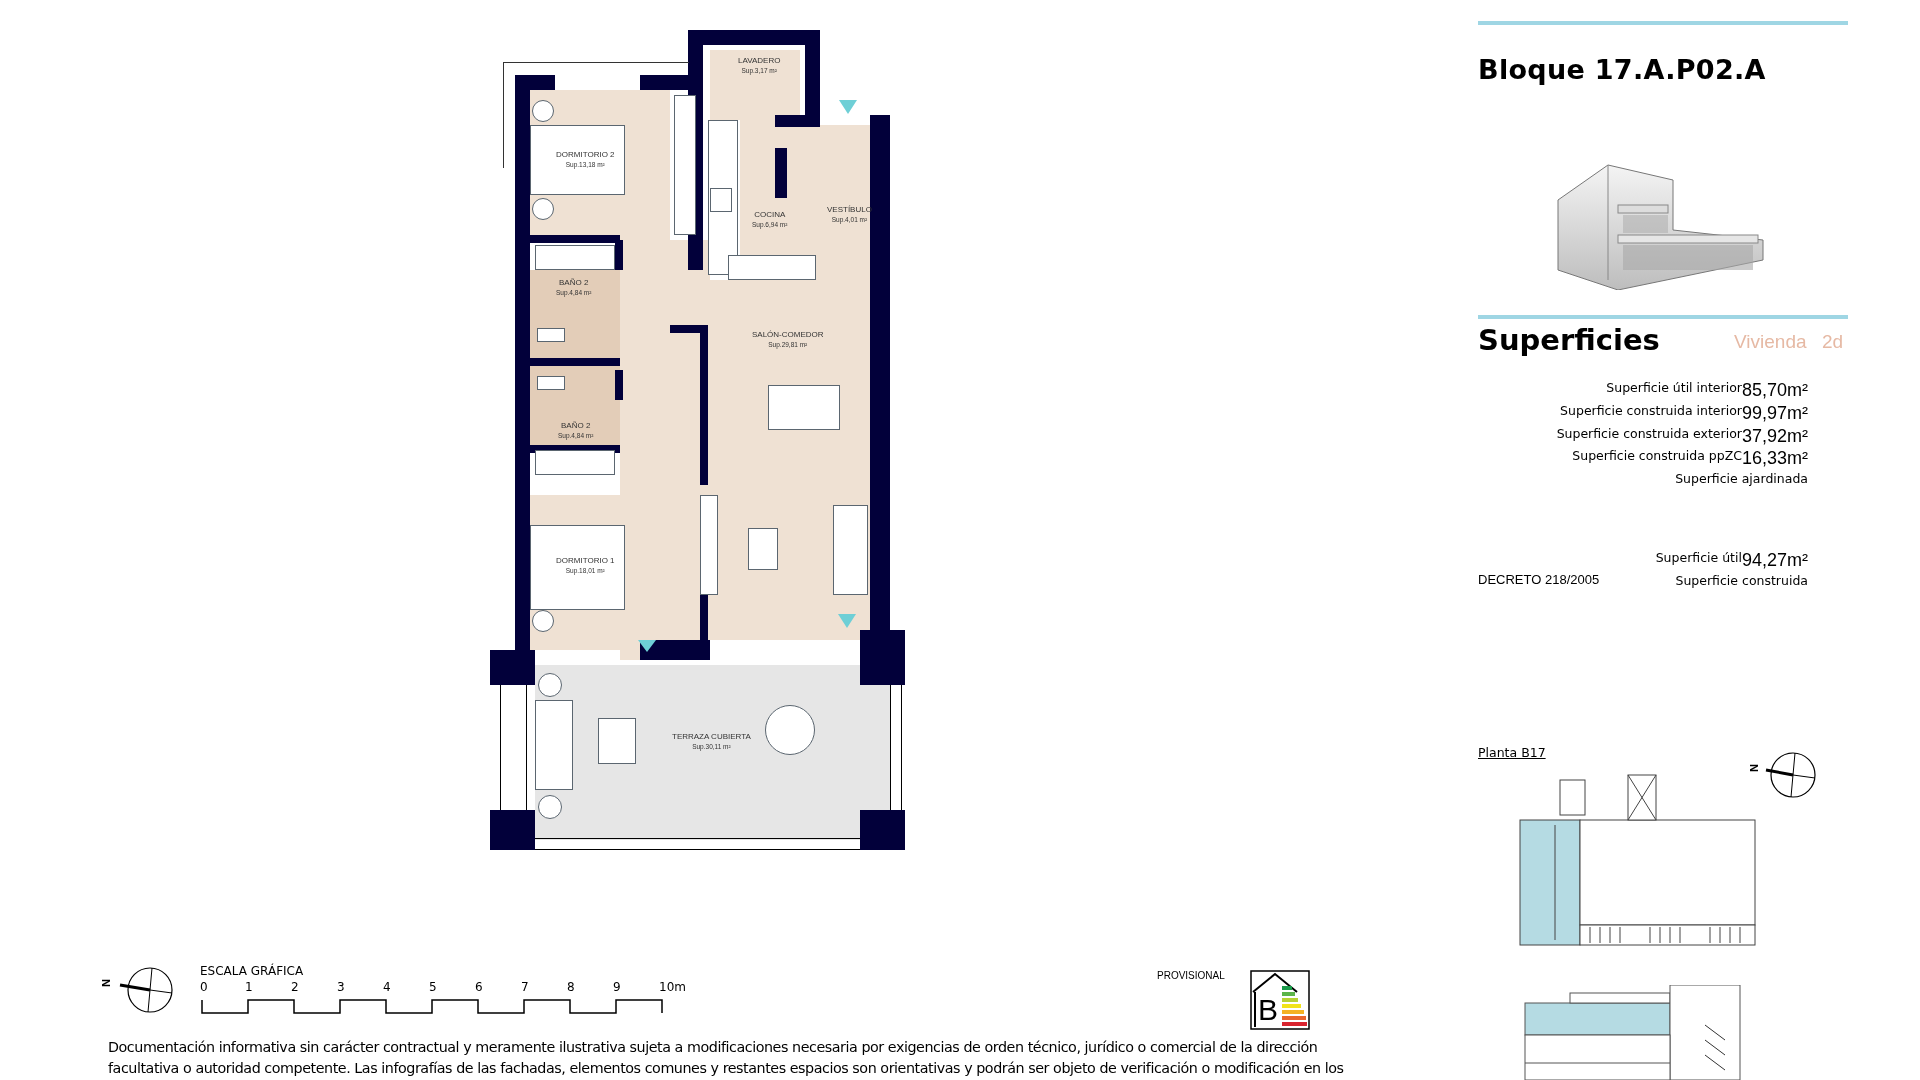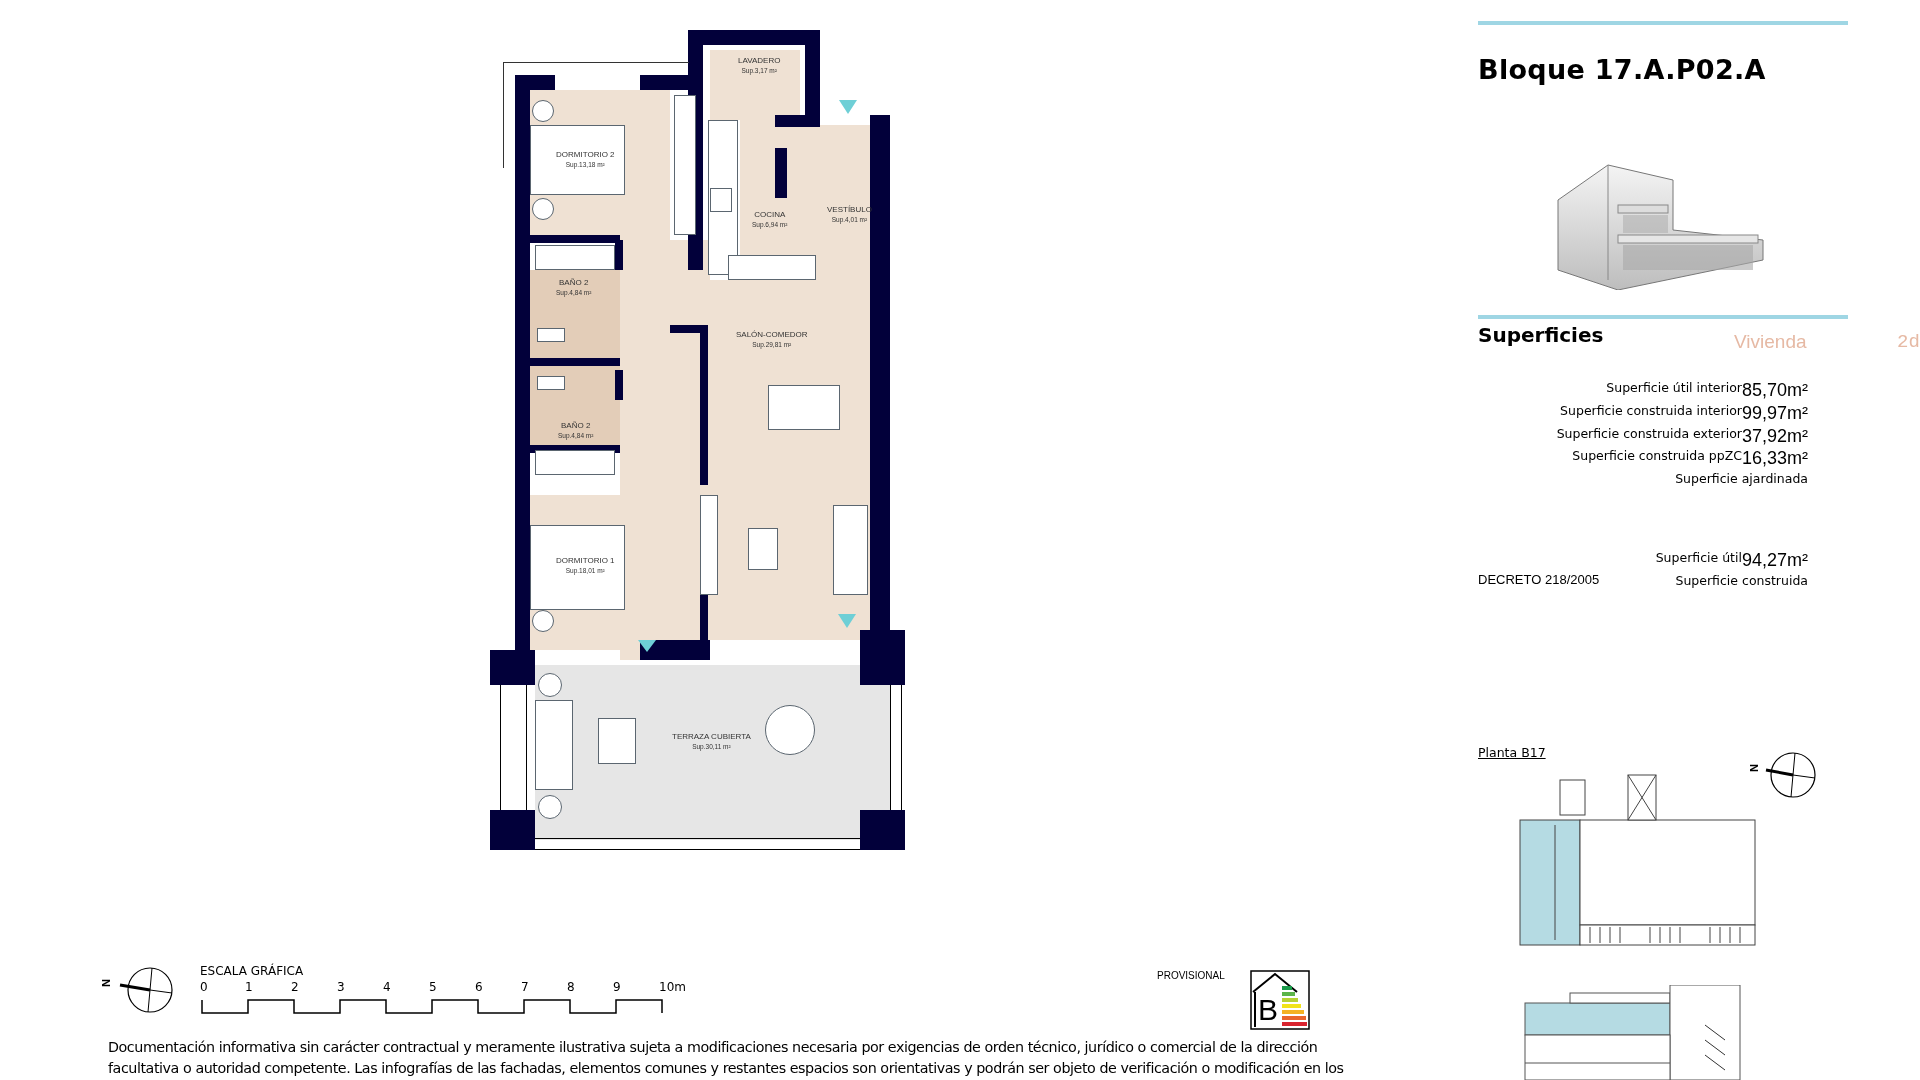--- a/index.html
+++ b/index.html
@@ -1,21 +1,21 @@
 <!DOCTYPE html>
 <html><head>
 <meta charset="utf-8">
 <style>
   html,body{margin:0;padding:0;background:#fff;}
   body{width:1920px;height:1080px;position:relative;overflow:hidden;font-family:"Liberation Sans",sans-serif;color:#000;}
   .abs{position:absolute;}
   
   .rule{position:absolute;height:4px;background:#9fd6e4;}
   .title{position:absolute;left:1478px;top:54px;font-size:27px;font-weight:bold;letter-spacing:0.3px;font-family:"DejaVu Sans",sans-serif;}
-  .sup-title{position:absolute;left:1478px;top:323px;font-size:20px;font-weight:bold;font-family:"DejaVu Sans",sans-serif;}
+  .sup-title{position:absolute;left:1478px;top:323px;font-size:29px;font-weight:bold;font-family:"DejaVu Sans",sans-serif;}
   .viv{position:absolute;top:331px;font-size:19px;color:#e6b9a4;}
   .row{position:absolute;left:1440px;width:368px;font-size:12.5px;display:flex;justify-content:flex-end;font-family:"DejaVu Sans",sans-serif;}
   .row .v{font-family:"Liberation Sans",sans-serif;font-size:18px;}
   .small-label{position:absolute;font-size:12.5px;font-family:"DejaVu Sans",sans-serif;margin-top:45px;}
   
   .wall{position:absolute;background:#02003a;}
   .room{position:absolute;background:#efe1d3;}
   .terr{position:absolute;background:#e6e6e6;}
   .rlabel{position:absolute;font-size:8px;color:#333;text-align:center;line-height:10px;white-space:nowrap;}
   .rlabel span{display:block;font-size:6.5px;}
@@ -109,21 +109,21 @@
       <span>Sup.4,01 m²</span>
     </div>
   <div class="rlabel" style="left:752px;top:210px;">
       <div>COCINA</div>
       <span>Sup.6,94 m²</span>
     </div>
   <div class="rlabel" style="left:556px;top:278px;">
       <div>BAÑO 2</div>
       <span>Sup.4,84 m²</span>
     </div>
-  <div class="rlabel" style="left:736px;top:330px;">
+  <div class="rlabel" style="left:752px;top:330px;">
       <div>SALÓN-COMEDOR</div>
       <span>Sup.29,81 m²</span>
     </div>
   <div class="rlabel" style="left:558px;top:421px;">
       <div>BAÑO 2</div>
       <span>Sup.4,84 m²</span>
     </div>
   <div class="rlabel" style="left:556px;top:556px;">
       <div>DORMITORIO 1</div>
       <span>Sup.18,01 m²</span>
@@ -150,21 +150,21 @@
     <rect x="70" y="105" width="140" height="8" fill="#e6e6e6" stroke="#888"></rect>
     <rect x="75" y="115" width="130" height="25" fill="#a9a9a9" opacity="0.6"></rect>
     <rect x="75" y="85" width="45" height="18" fill="#b0b0b0" opacity="0.6"></rect>
     <line x1="60" y1="35" x2="60" y2="150" stroke="#888"></line>
   </svg>
 </div>
 
 <div class="rule" style="left:1478px;top:315px;width:370px;"></div>
 <div class="sup-title">Superficies</div>
 <div class="viv" style="left:1734px;">Vivienda</div>
-<div class="viv" style="left:1897px;font-family:Liberation Mono, monospace;">2d</div>
+<div class="viv" style="left:1822px;">2d</div>
 
 <div class="row" style="top:380px;">
     <span>Superficie útil interior</span>
     <span class="v">85,70m²</span>
   </div>
 <div class="row" style="top:403px;">
     <span>Superficie construida interior</span>
     <span class="v">99,97m²</span>
   </div>
 <div class="row" style="top:426px;">

